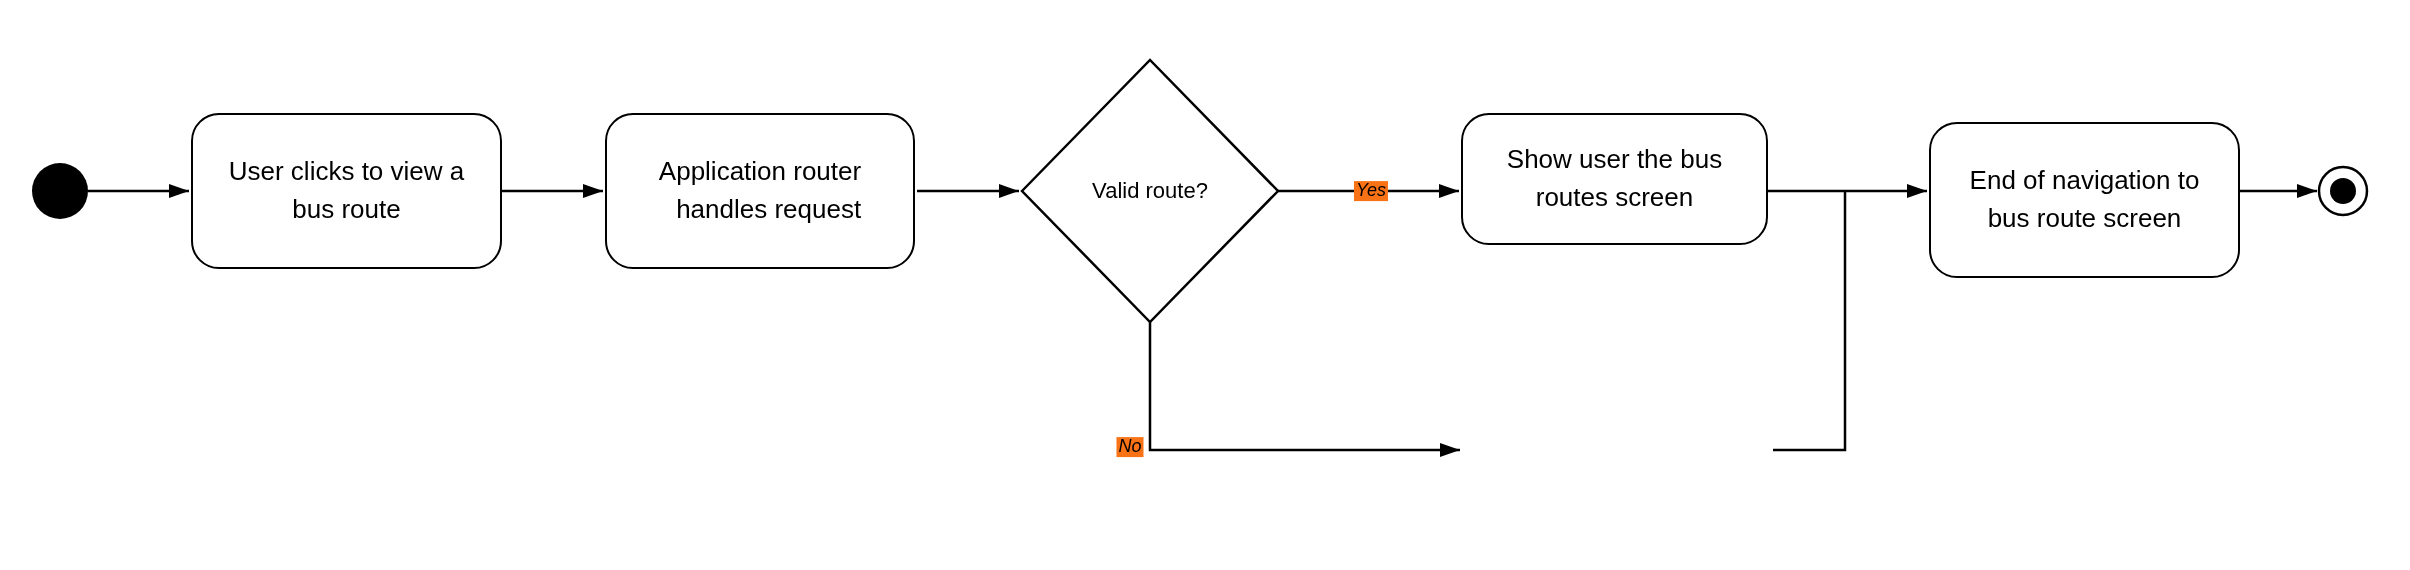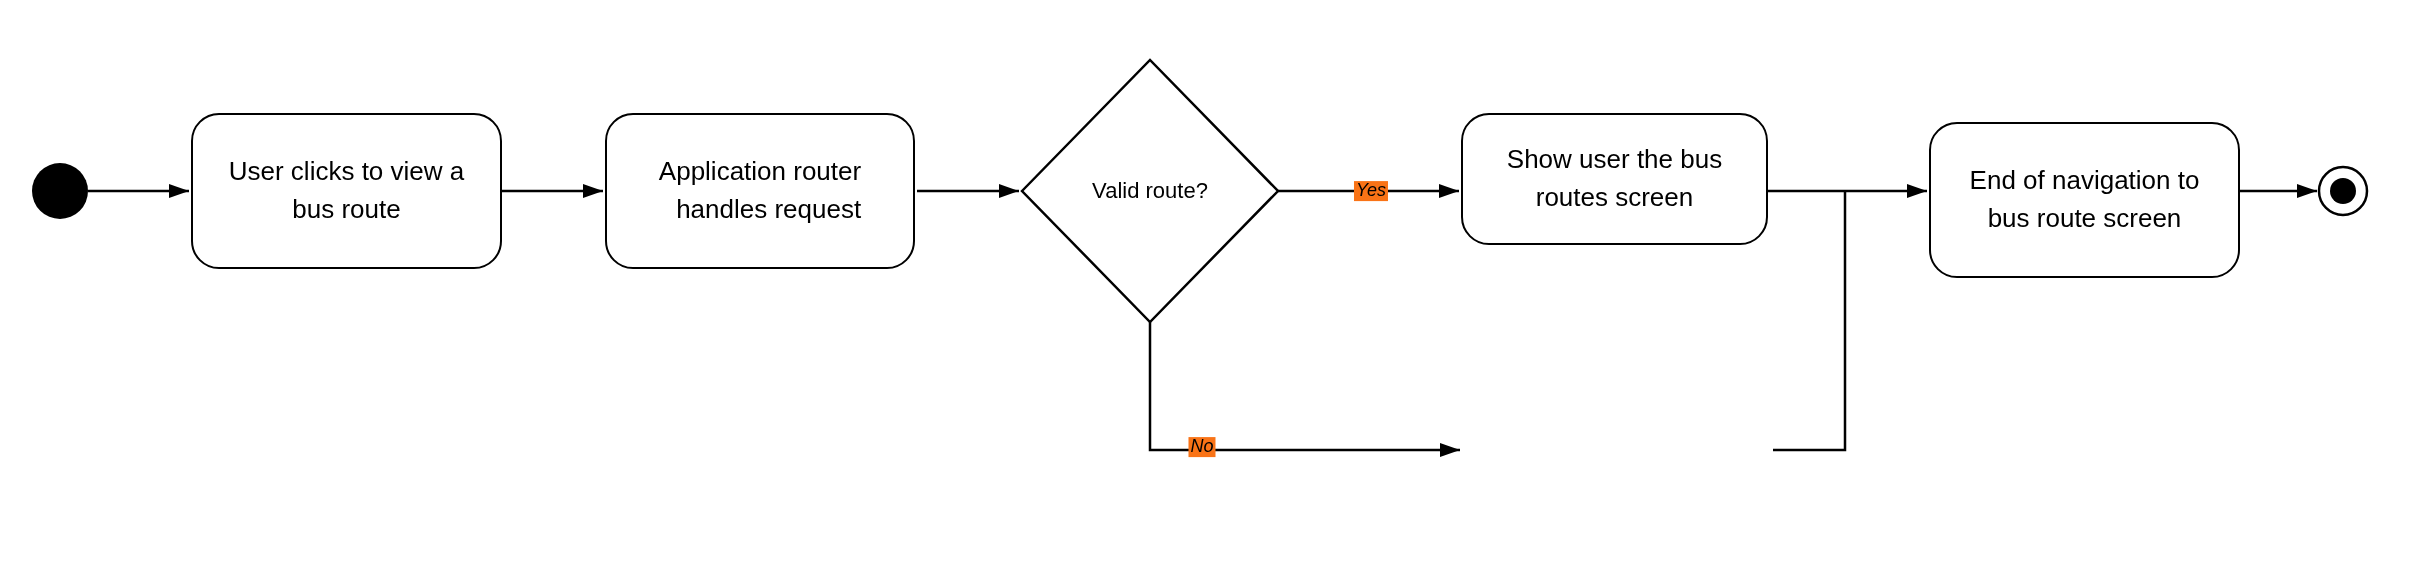--- a/index.html
+++ b/index.html
@@ -98,15 +98,15 @@
 routes screen</div>
 
 
   <div class="activity" style="left:1929px; top:113px; width:311px; height:156px;margin-top:9px;">End of navigation to
 bus route screen</div>
 
   <div class="decision-label" style="left:1150px; top:191px;">Valid route?</div>
 
   <span class="edge-label" style="left:1371px; top:191px;">Yes</span>
 
-  <span class="edge-label" style="left:1202px; top:447px;">No</span>
+  <span class="edge-label" style="left:1130px; top:447px;">No</span>
 
 </div>
 
 </body></html>

